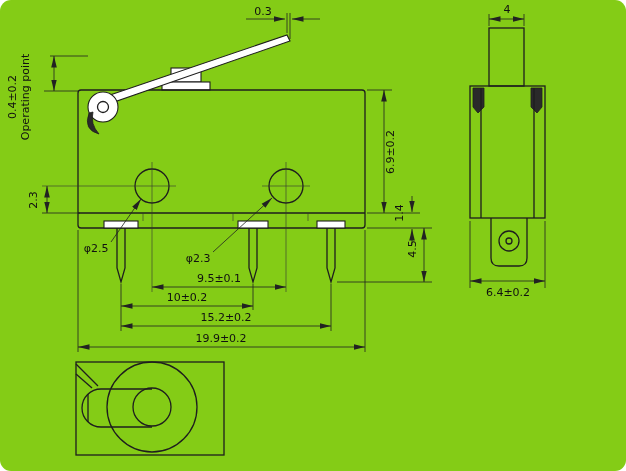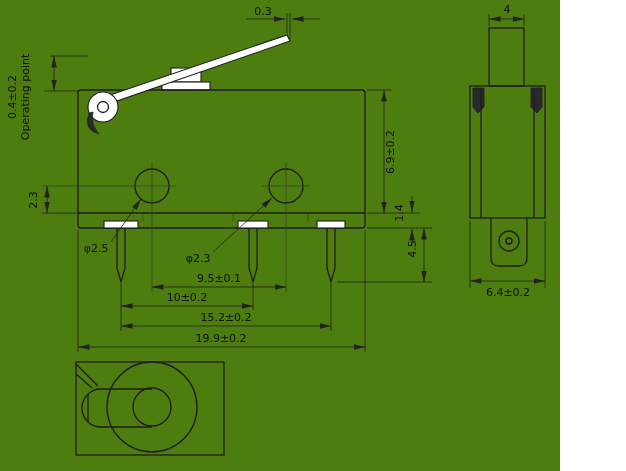--- a/index.html
+++ b/index.html
@@ -3,24 +3,25 @@
 <meta charset="utf-8">
 <style>
   html, body {
     margin: 0;
     padding: 0;
     background: #ffffff;
     font-family: "DejaVu Sans", sans-serif;
   }
   .canvas {
     position: relative;
-    width: 560px;
+    width: 626px;
     height: 471px;
-    background: #4d7c0f;
+    background: #84cc16;
     overflow: hidden;
+    border-radius: 11px;
   }
   svg { display: block; }
   text {
     font-family: "DejaVu Sans", sans-serif;
     font-size: 11px;
     fill: #111111;
   }
   .obj   { stroke: #1e1e1e; stroke-width: 1.3; fill: none; }
   .objf  { stroke: #1e1e1e; stroke-width: 1.1; fill: #ffffff; }
   .dark  { stroke: #1e1e1e; stroke-width: 0.8; fill: #2a2a2a; }

